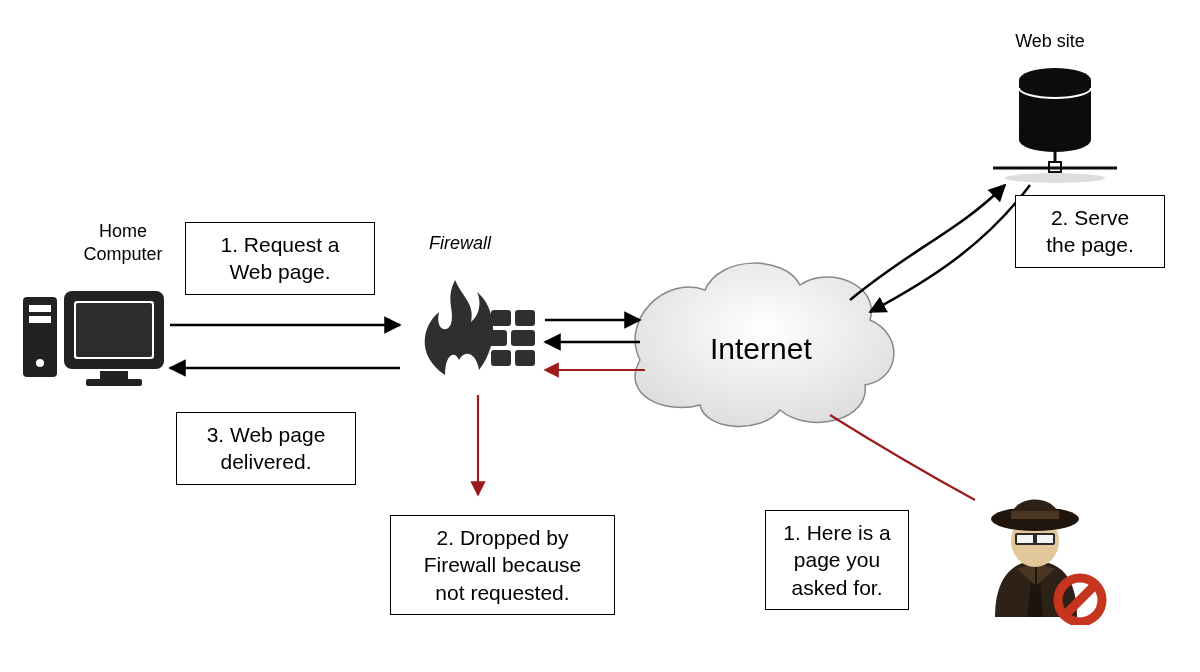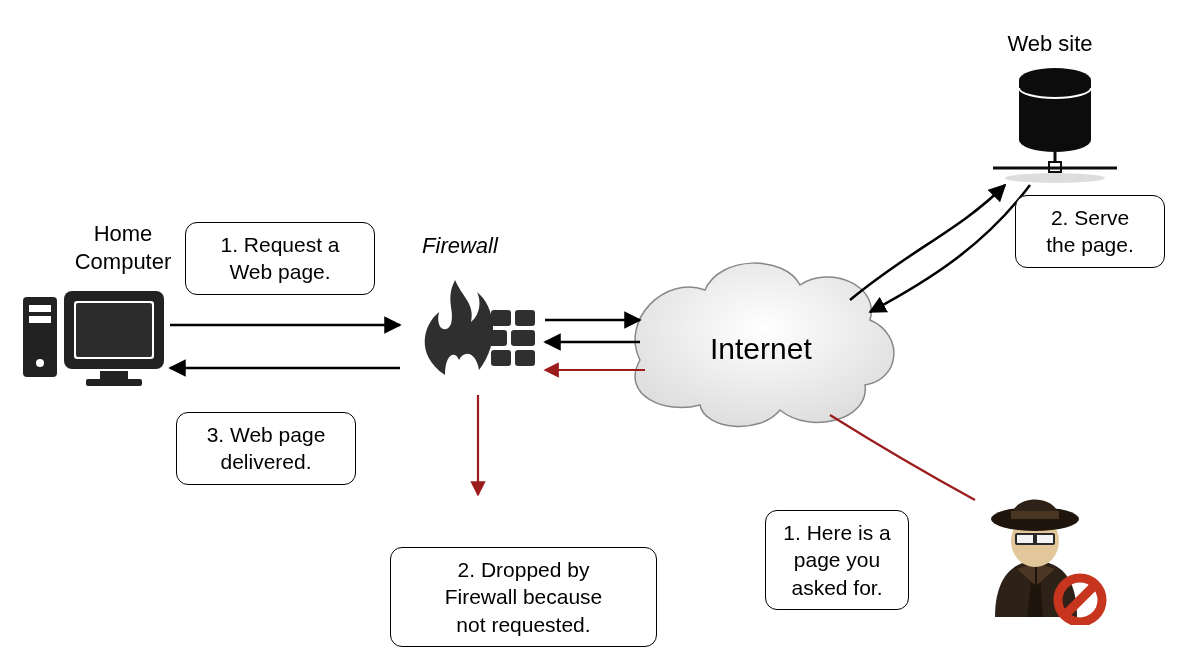--- a/index.html
+++ b/index.html
@@ -6,33 +6,33 @@
     body {
       width: 1200px;
       height: 672px;
       position: relative;
       font-family: Arial, Helvetica, sans-serif;
       background: #fff;
       overflow: hidden;
     }
     .label {
       position: absolute;
-      font-size: 22px;
+      font-size: 18px;
       color: #000;
       text-align: center;
       line-height: 1.25;
     }
     .callout {
       position: absolute;
       font-size: 21px;
       color: #000;
       text-align: center;
       line-height: 1.3;
       border: 1px solid #000;
-      border-radius: 12px;
+      border-radius: 0;
       background: #fff;
       padding: 8px 14px;
     }
     .icon {
       position: absolute;
     }
     svg { display: block; }
   </style>
 </head>
 <body>
@@ -170,15 +170,15 @@
     <line x1="100" y1="140" x2="130" y2="110" stroke="#c8351f" stroke-width="9"></line>
   </svg>
 </div>
 
 <div class="callout" style="left:185px; top:222px; width:190px;">1. Request a<br>Web page.</div>
 
 <div class="callout" style="left:1015px; top:195px; width:150px;">2. Serve<br>the page.</div>
 
 <div class="callout" style="left:176px; top:412px; width:180px;">3. Web page<br>delivered.</div>
 
-<div class="callout" style="left:390px; top:515px; width:267px;margin-top:32px;">2. Dropped by<br>Firewall because<br>not requested.</div>
+<div class="callout" style="left:390px; top:515px; width:225px;">2. Dropped by<br>Firewall because<br>not requested.</div>
 
 <div class="callout" style="left:765px; top:510px; width:144px;">1. Here is a<br>page you<br>asked for.</div>
 
 </body></html>

